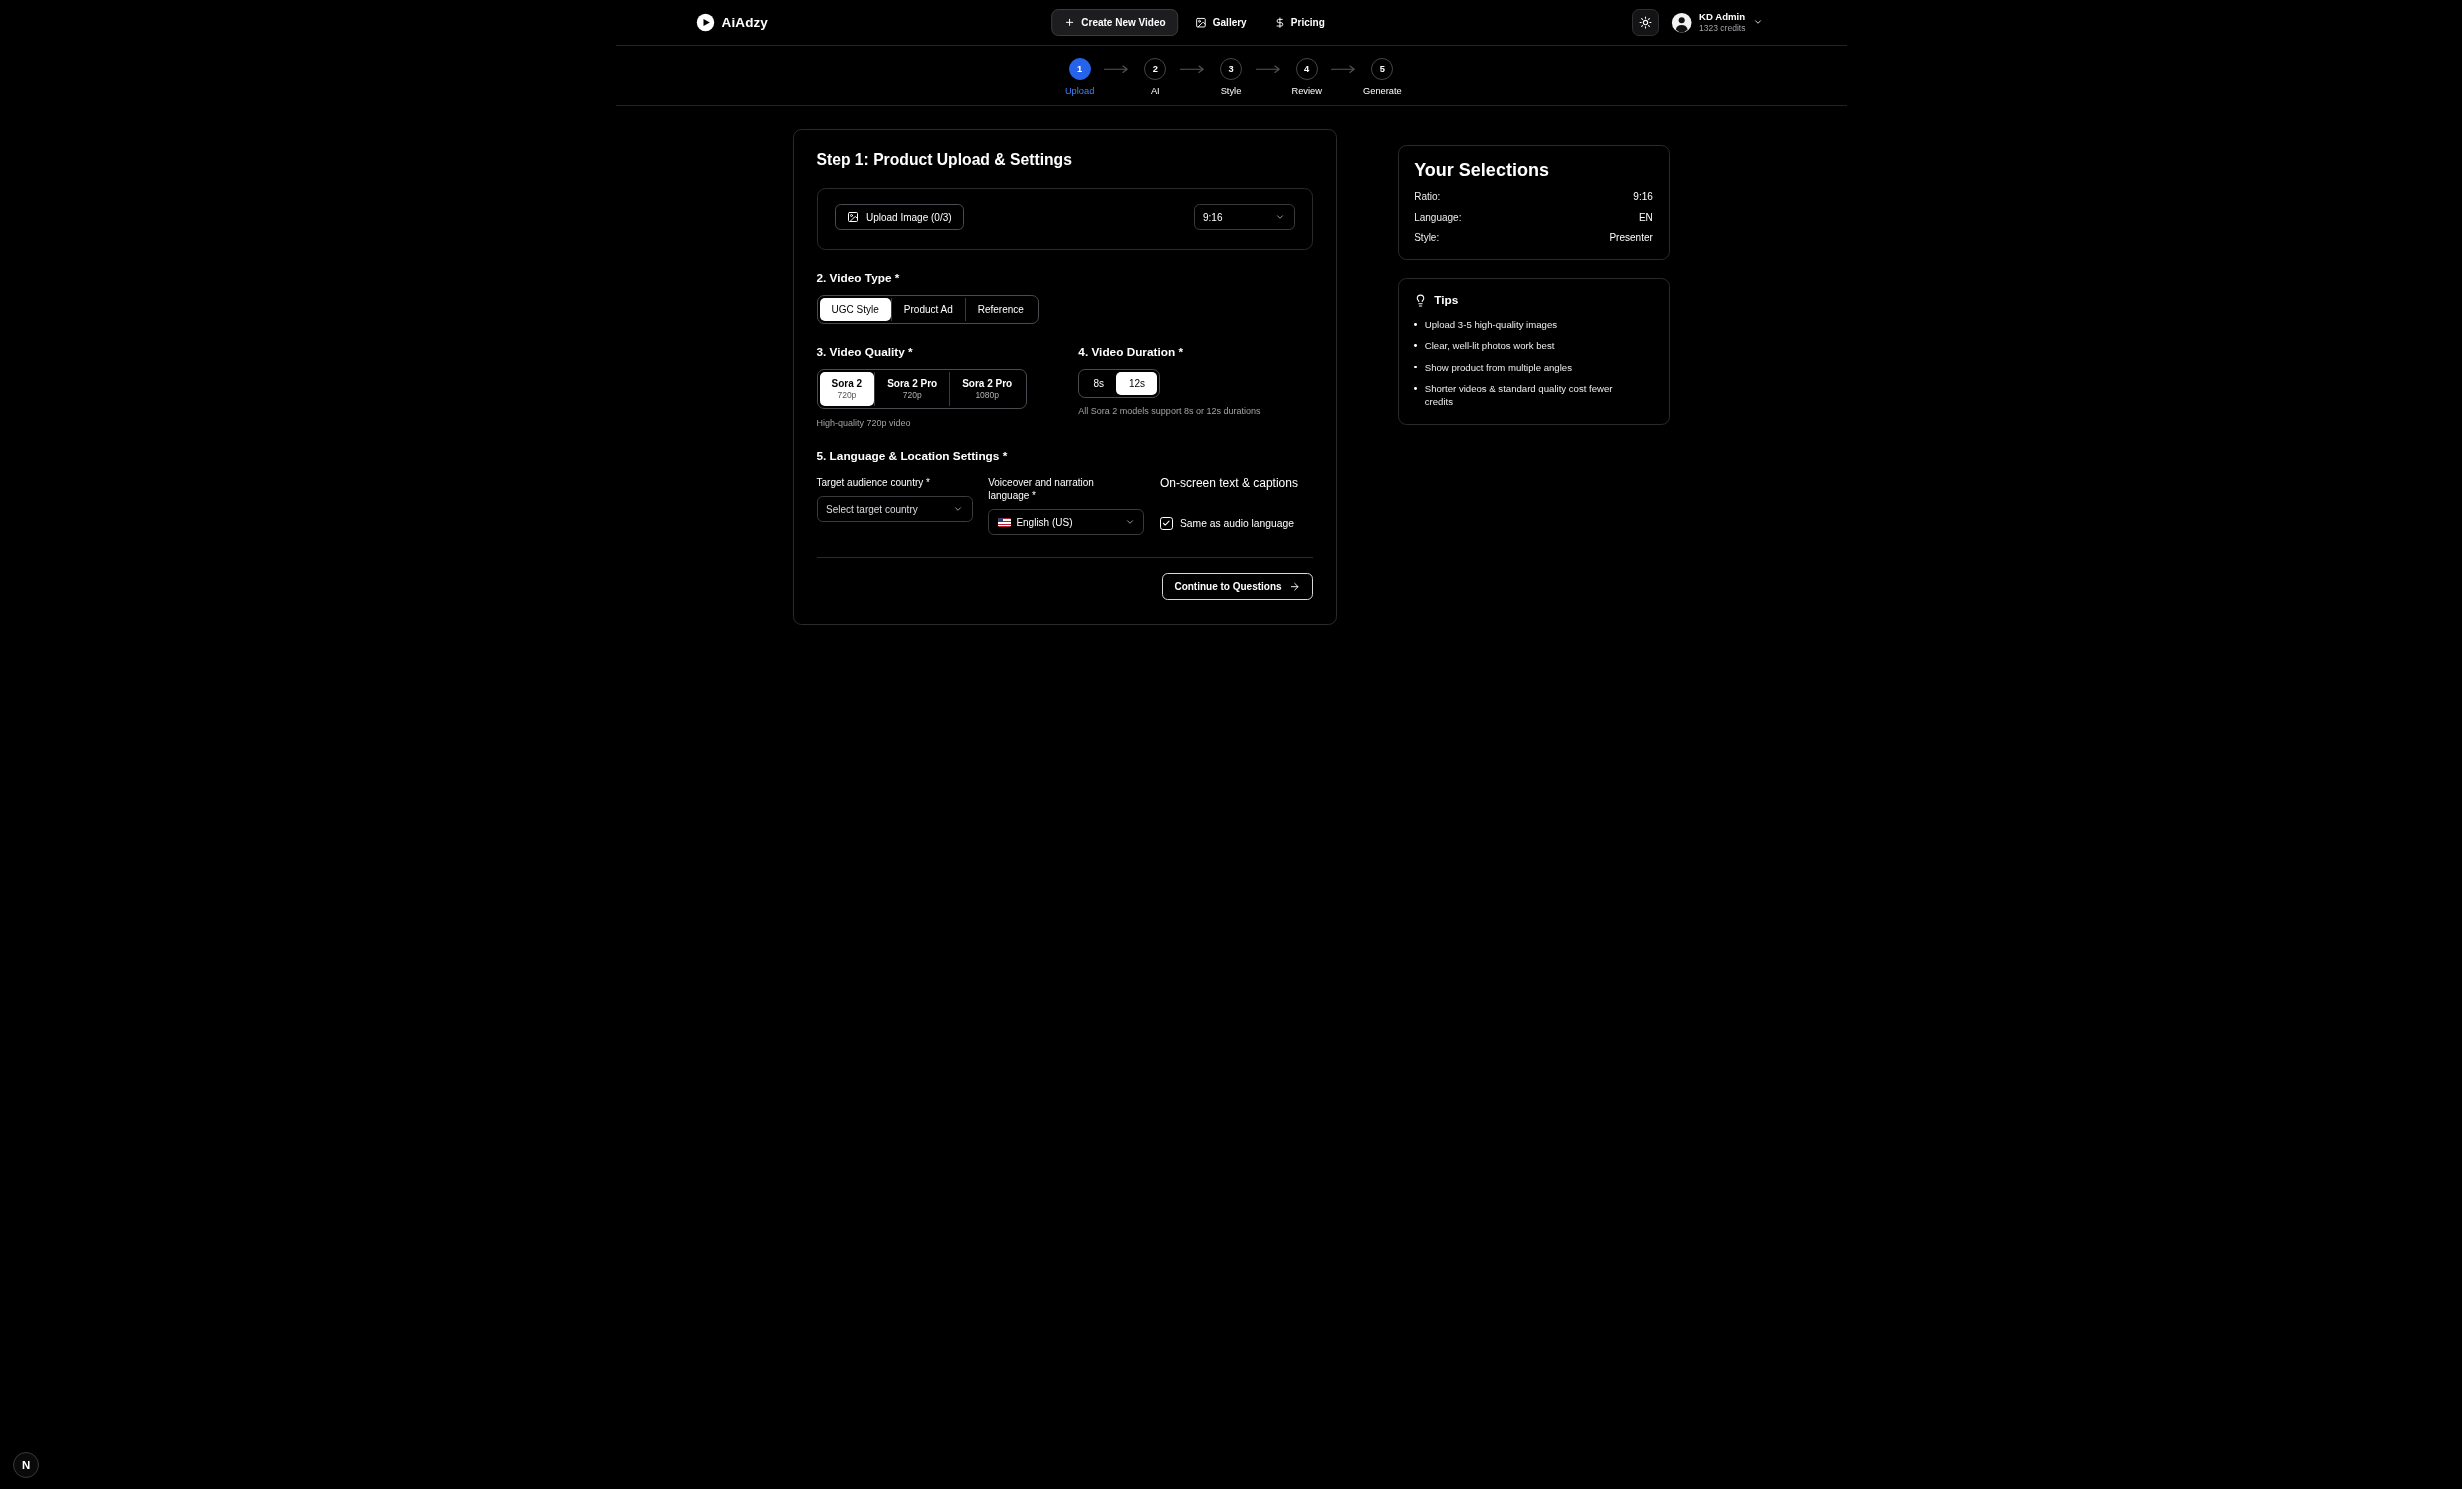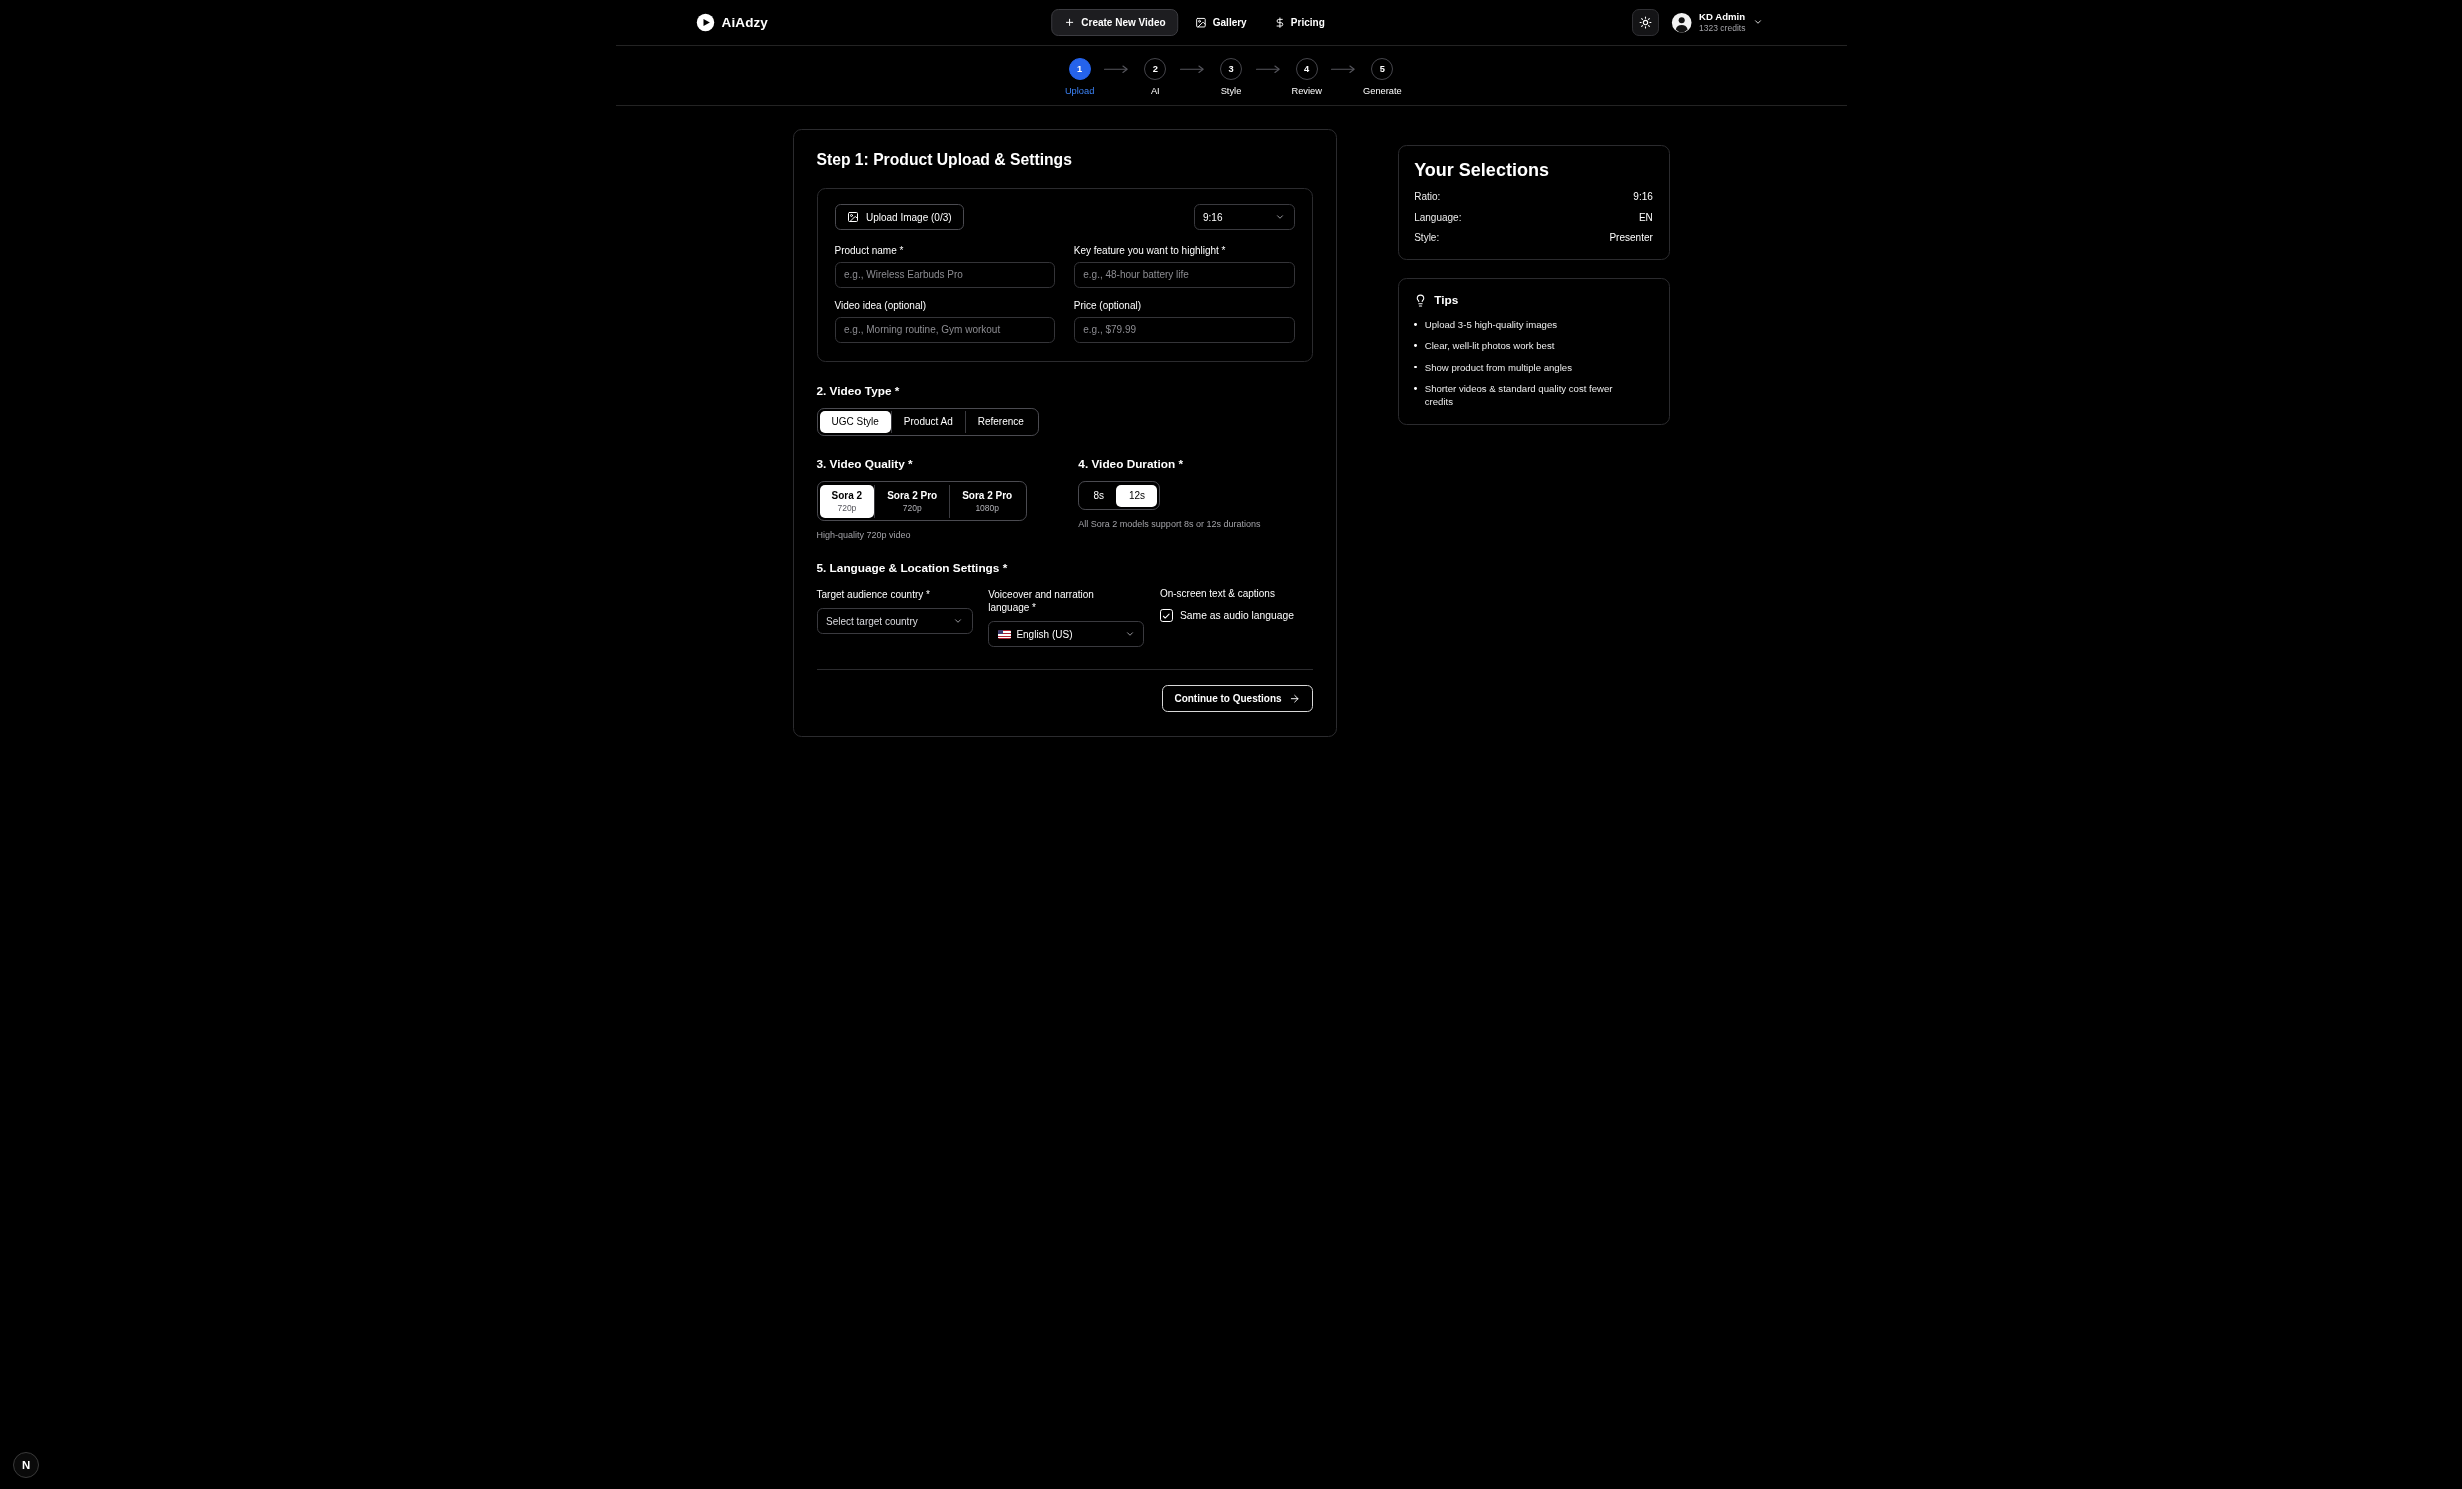--- a/index.html
+++ b/index.html
@@ -101,21 +101,21 @@
   .seg.active { background:#fff; color:#000; border-left-color:transparent; border-radius:5px; }
   .seg .seg-sub { display:block; font-size:8.5px; font-weight:400; color:#b0b0b5; margin-top:1.4px; }
   .seg.active .seg-sub { color:#55555c; }
 
   .qd-row { display:flex; gap:51px; align-items:flex-start; }
   .note { font-size:9px; color:#a3a3a8; margin-top:8.5px; }
 
   .lang-row { display:grid; grid-template-columns:156px 156px 1fr; column-gap:15.7px; margin-top:13px; }
   .lang-label { font-size:10px; margin-bottom:7.1px; display:block; line-height:1.3; max-width:142px; }
   .lang-select { width:100%; }
-  .captions-label { font-size:10px; margin-bottom:10px; }
+  .captions-label { font-size:12px; margin-bottom:27px; }
   .checkbox-row { display:flex; align-items:center; gap:7.1px; font-size:10.3px; font-weight:500; cursor:pointer; }
   .checkbox {
     width:13px; height:13px; border:1.1px solid #fff; border-radius:2.8px;
     display:flex; align-items:center; justify-content:center; flex:none;
   }
   .flag {
     width:13px; height:8.5px; border-radius:1.4px; display:inline-block; position:relative;
     background:repeating-linear-gradient(#b22234 0 1.4px, #fff 1.4px 2.8px); overflow:hidden; flex:none;
   }
   .flag::after { content:""; position:absolute; top:0; left:0; width:5.7px; height:4.3px; background:#3c3b6e; }
@@ -286,38 +286,20 @@
         <div class="select ratio-select">
           <span>9:16</span>
           <span>
             <svg width="10" height="10" viewBox="0 0 24 24" fill="none" stroke="#b5b5ba" stroke-width="2" stroke-linecap="round" stroke-linejoin="round">
                 <path d="m6 9 6 6 6-6"></path>
               </svg>
           </span>
         </div>
       </div>
 
-      <div class="field-grid">
-        <div class="field">
-          <label>Product name *</label>
-          <input type="text" placeholder="e.g., Wireless Earbuds Pro" style="">
-        </div>
-        <div class="field">
-          <label>Key feature you want to highlight *</label>
-          <input type="text" placeholder="e.g., 48-hour battery life" style="">
-        </div>
-        <div class="field">
-          <label>Video idea (optional)</label>
-          <input type="text" placeholder="e.g., Morning routine, Gym workout" style="">
-        </div>
-        <div class="field">
-          <label>Price (optional)</label>
-          <input type="text" placeholder="e.g., $79.99" style="">
-        </div>
-      </div>
     </div>
 
     <h2 class="section-heading mt-section">2. Video Type *</h2>
     <div class="segmented">
       <button class="seg active">UGC Style</button>
       <button class="seg">Product Ad</button>
       <button class="seg">Reference</button>
     </div>
 
     <div class="qd-row mt-section">

